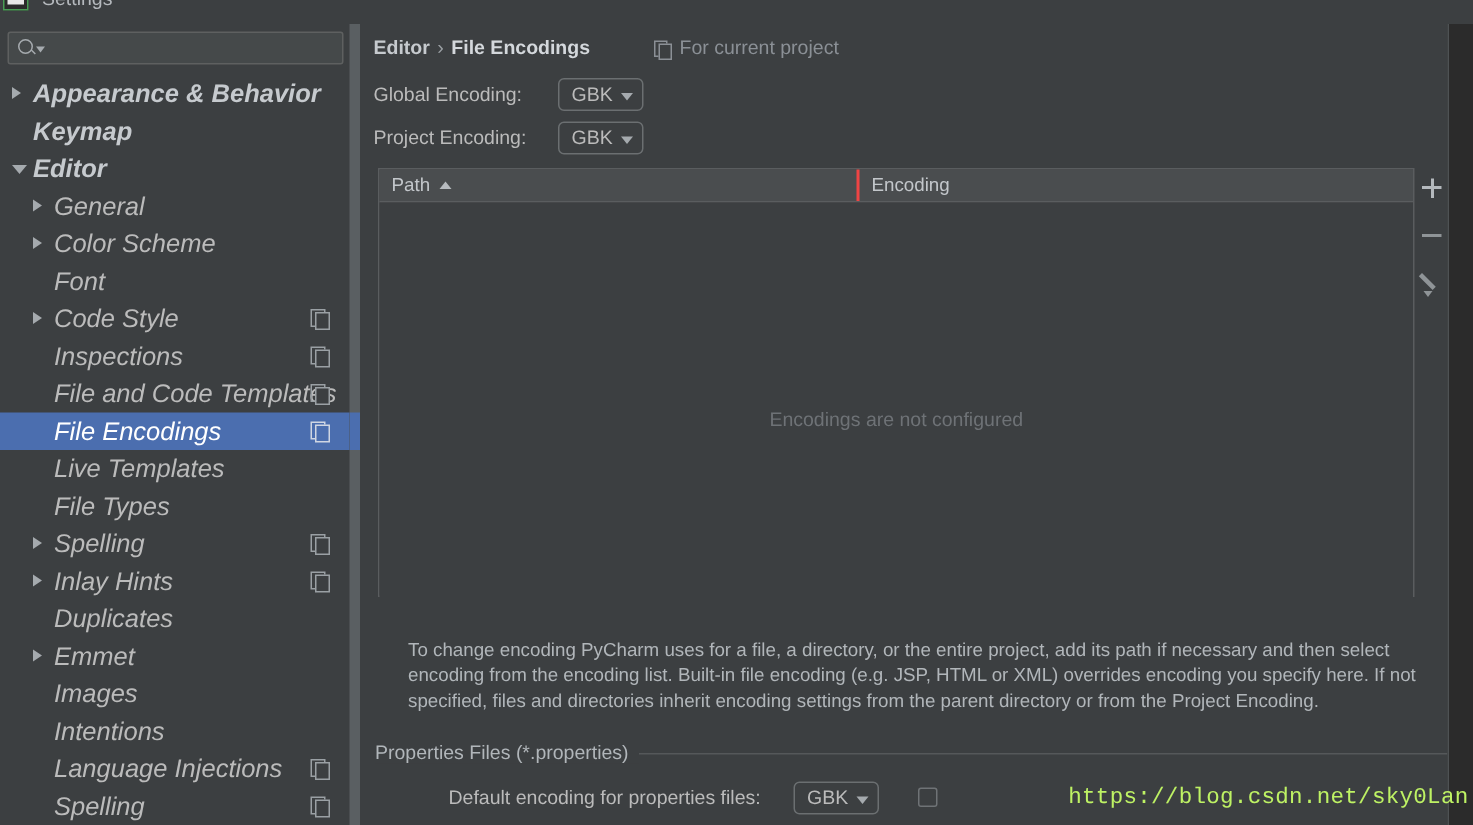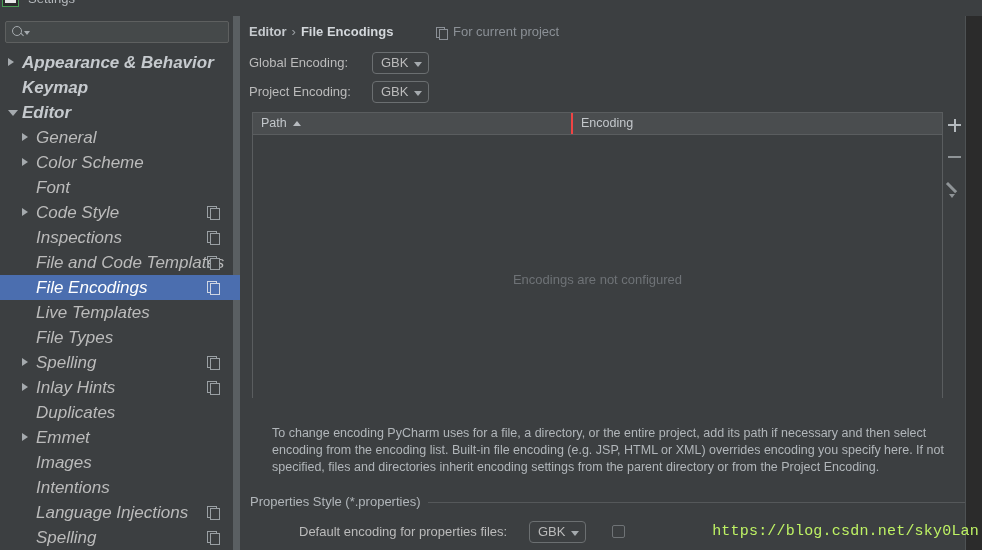--- a/index.html
+++ b/index.html
@@ -402,21 +402,21 @@
 
     <div class="sidebtns">
       <div class="sbtn plusicon" style="top:0px;"></div>
       <div class="sbtn minusicon" style="top:32px;"></div>
       <div class="sbtn pencilicon" style="top:64px;"></div>
     </div>
 
     <div class="helptext">To change encoding PyCharm uses for a file, a directory, or the entire project, add its path if necessary and then select encoding from the encoding list. Built-in file encoding (e.g. JSP, HTML or XML) overrides encoding you specify here. If not specified, files and directories inherit encoding settings from the parent directory or from the Project Encoding.</div>
 
     <div class="groupline"></div>
-    <div class="grouptitle">Properties Style (*.properties)</div>
+    <div class="grouptitle">Properties Files (*.properties)</div>
 
     <div class="proprow">
       <span class="plabel">Default encoding for properties files:</span>
       <div class="combo" style="left:257px;">
         <span>GBK</span>
         <span class="tri"></span>
       </div>
       <div class="checkwrap">
         <span class="checkbox"></span>
         <span class="checklabel">Transparent native-to-ascii conversion</span>

